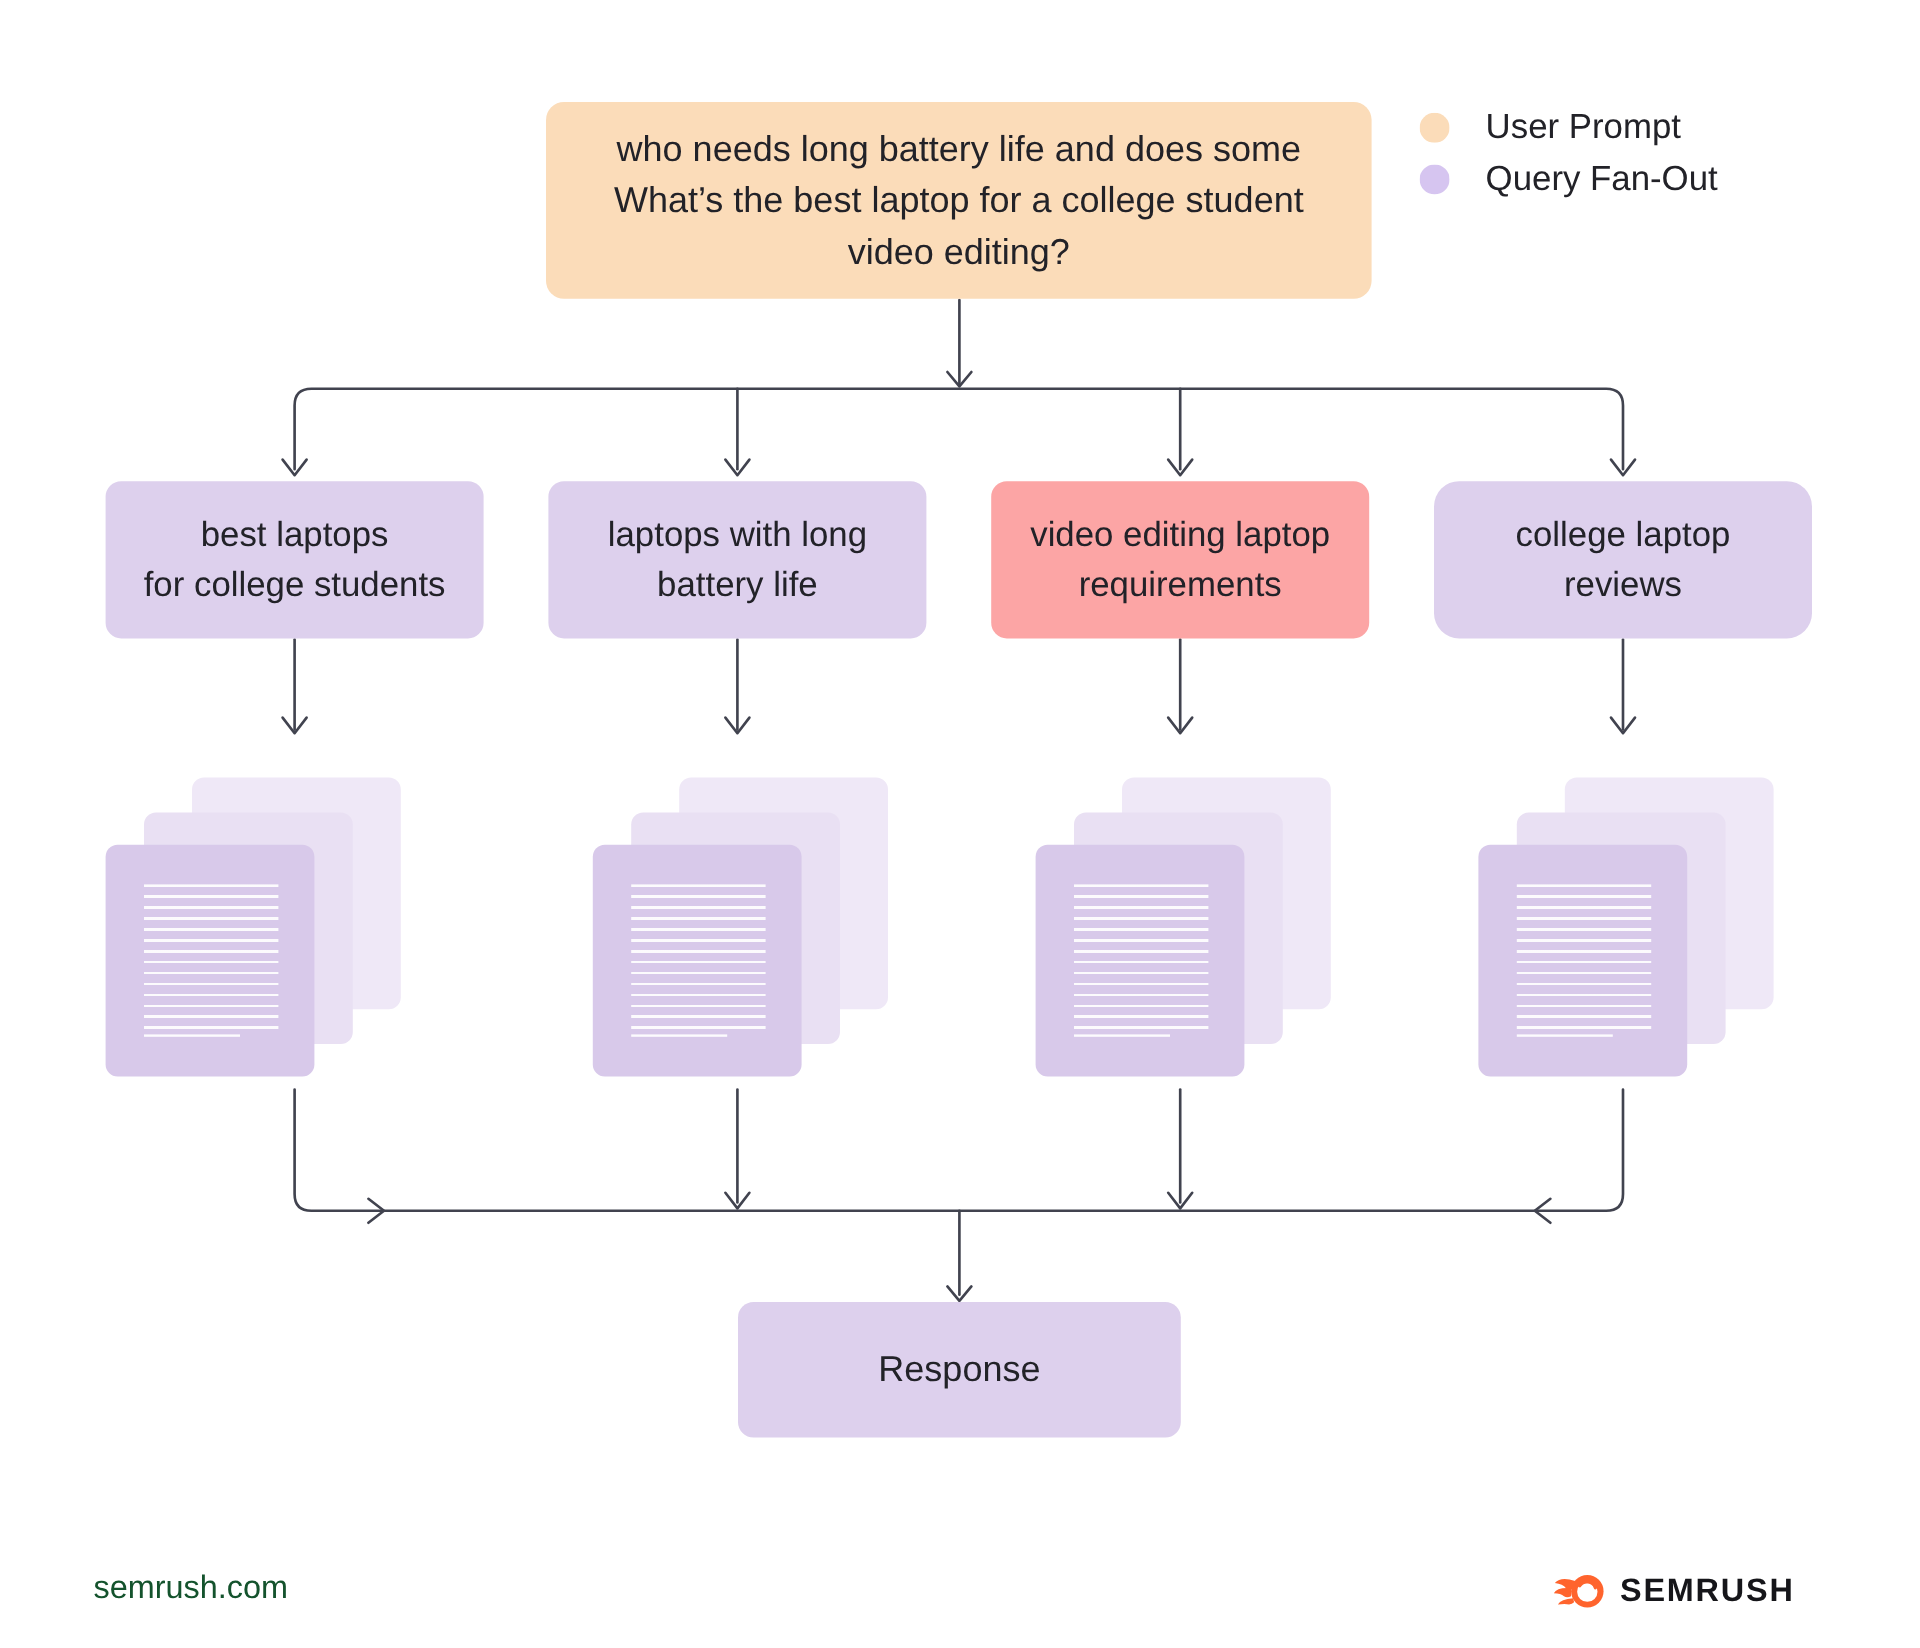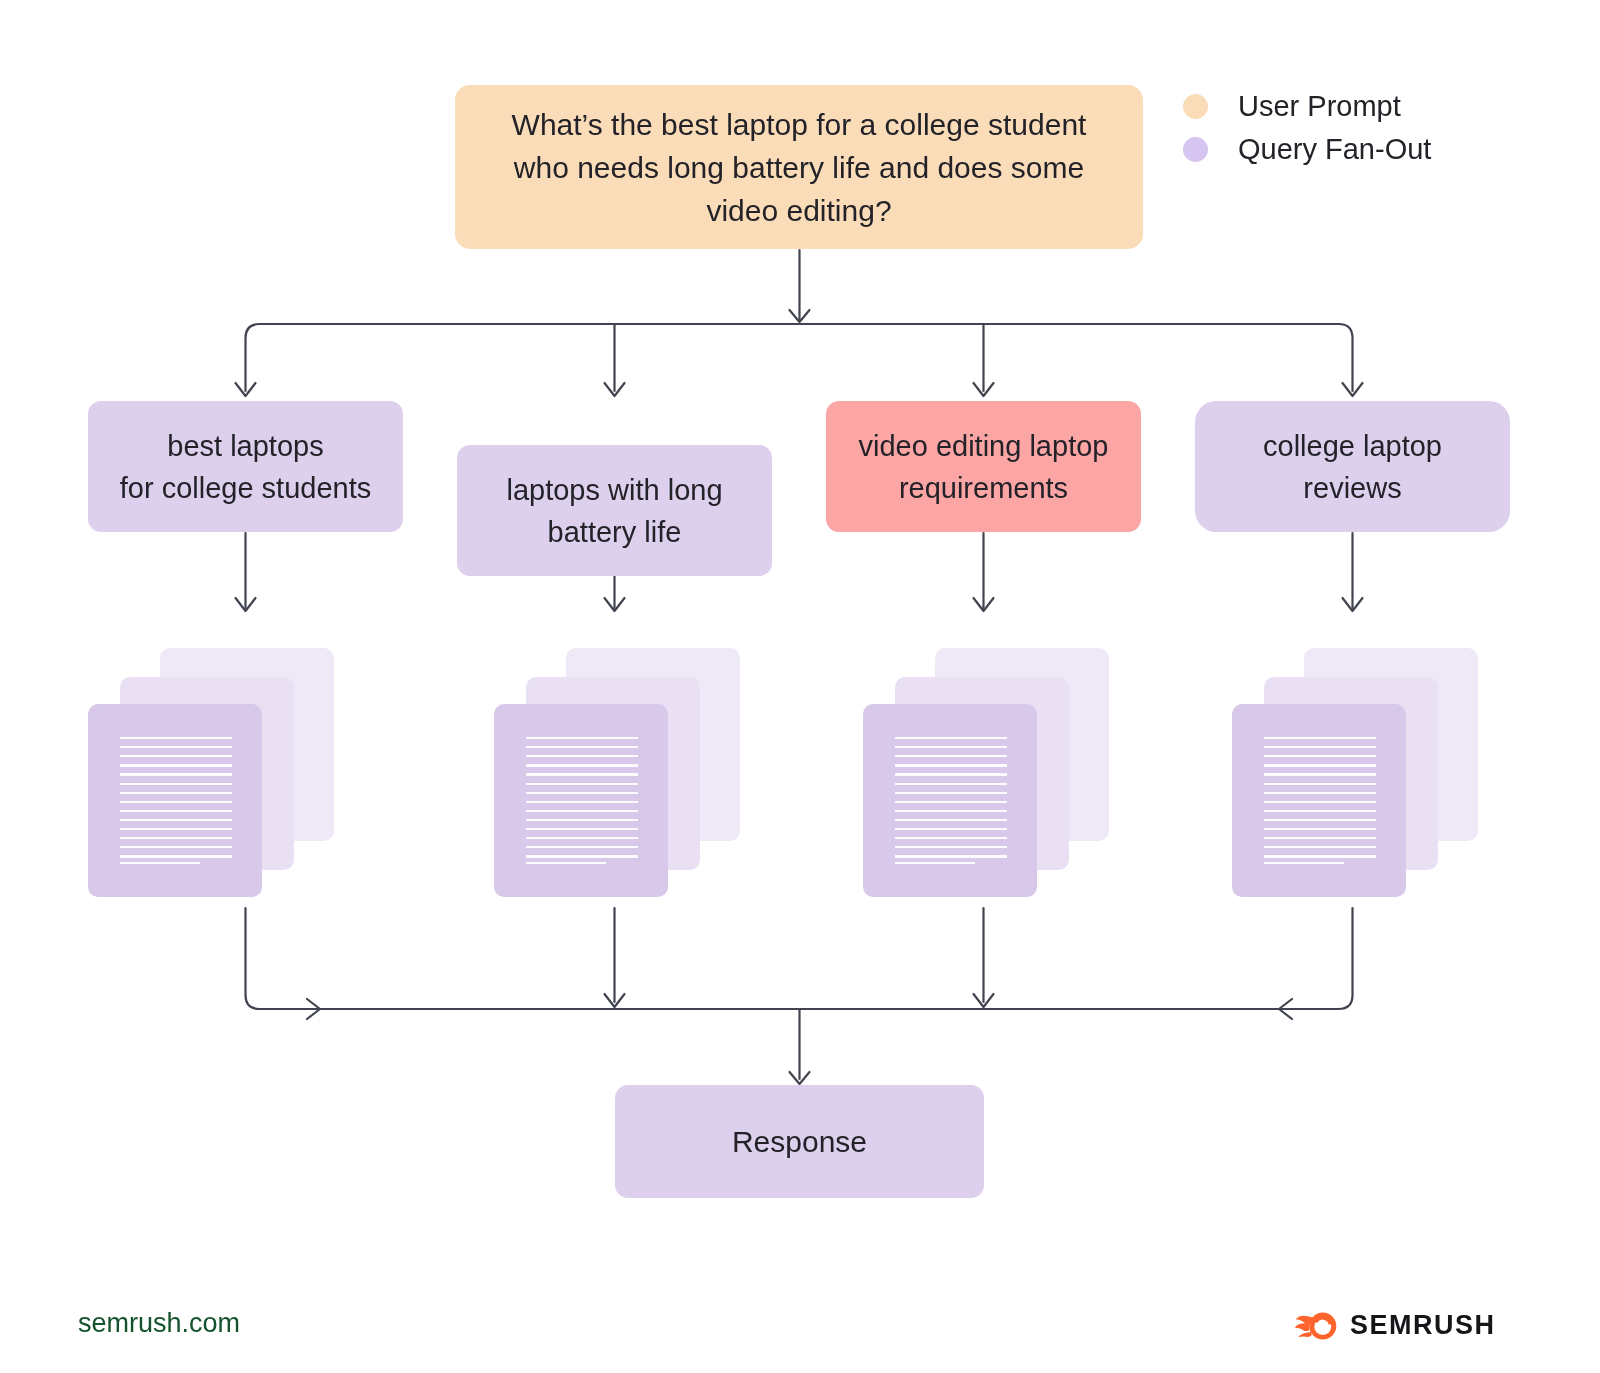--- a/index.html
+++ b/index.html
@@ -70,22 +70,22 @@
     <polyline points="604.5,994 614.5,1007 624.5,994"></polyline>
     <polyline points="973.5,994 983.5,1007 993.5,994"></polyline>
     <polyline points="307,999 320,1009 307,1019"></polyline>
     <polyline points="1292,999 1279,1009 1292,1019"></polyline>
 
     <path d="M799.5 1009 V 1079"></path>
     <polyline points="789.5,1072 799.5,1084 809.5,1072"></polyline>
   </svg>
 
   <div class="node prompt-box" style="background-color: rgb(251, 220, 185);">
+    <div class="ln">who needs long battery life and does some</div>
     <div class="ln">What’s the best laptop for a college student</div>
-    <div class="ln">who needs long battery life and does some</div>
     <div class="ln">video editing?</div>
   </div>
 
   <div class="legend">
     <div class="legend-item">
       <svg width="25" height="25">
         <circle cx="12.5" cy="12.5" r="12.5" fill="#FBDCB9"></circle>
       </svg>
       <span class="legend-label">User Prompt</span>
     </div>
@@ -94,21 +94,21 @@
         <circle cx="12.5" cy="12.5" r="12.5" fill="#D6C5F0"></circle>
       </svg>
       <span class="legend-label">Query Fan-Out</span>
     </div>
   </div>
 
   <div class="node query-box" style="left: 88px; background-color: rgb(221, 208, 237);">
     <div class="ln">best laptops</div>
     <div class="ln">for college students</div>
   </div>
-  <div class="node query-box" style="left: 457px; background-color: rgb(221, 208, 237); margin-top: 44px;">
+  <div class="node query-box" style="left: 457px; background-color: rgb(221, 208, 237);">
     <div class="ln">laptops with long</div>
     <div class="ln">battery life</div>
   </div>
   <div class="node query-box" style="left: 826px; background-color: #fca5a5;">
     <div class="ln">video editing laptop</div>
     <div class="ln">requirements</div>
   </div>
   <div class="node query-box" style="left: 1195px; background-color: rgb(221, 208, 237); border-radius: 21px;">
     <div class="ln">college laptop</div>
     <div class="ln">reviews</div>

